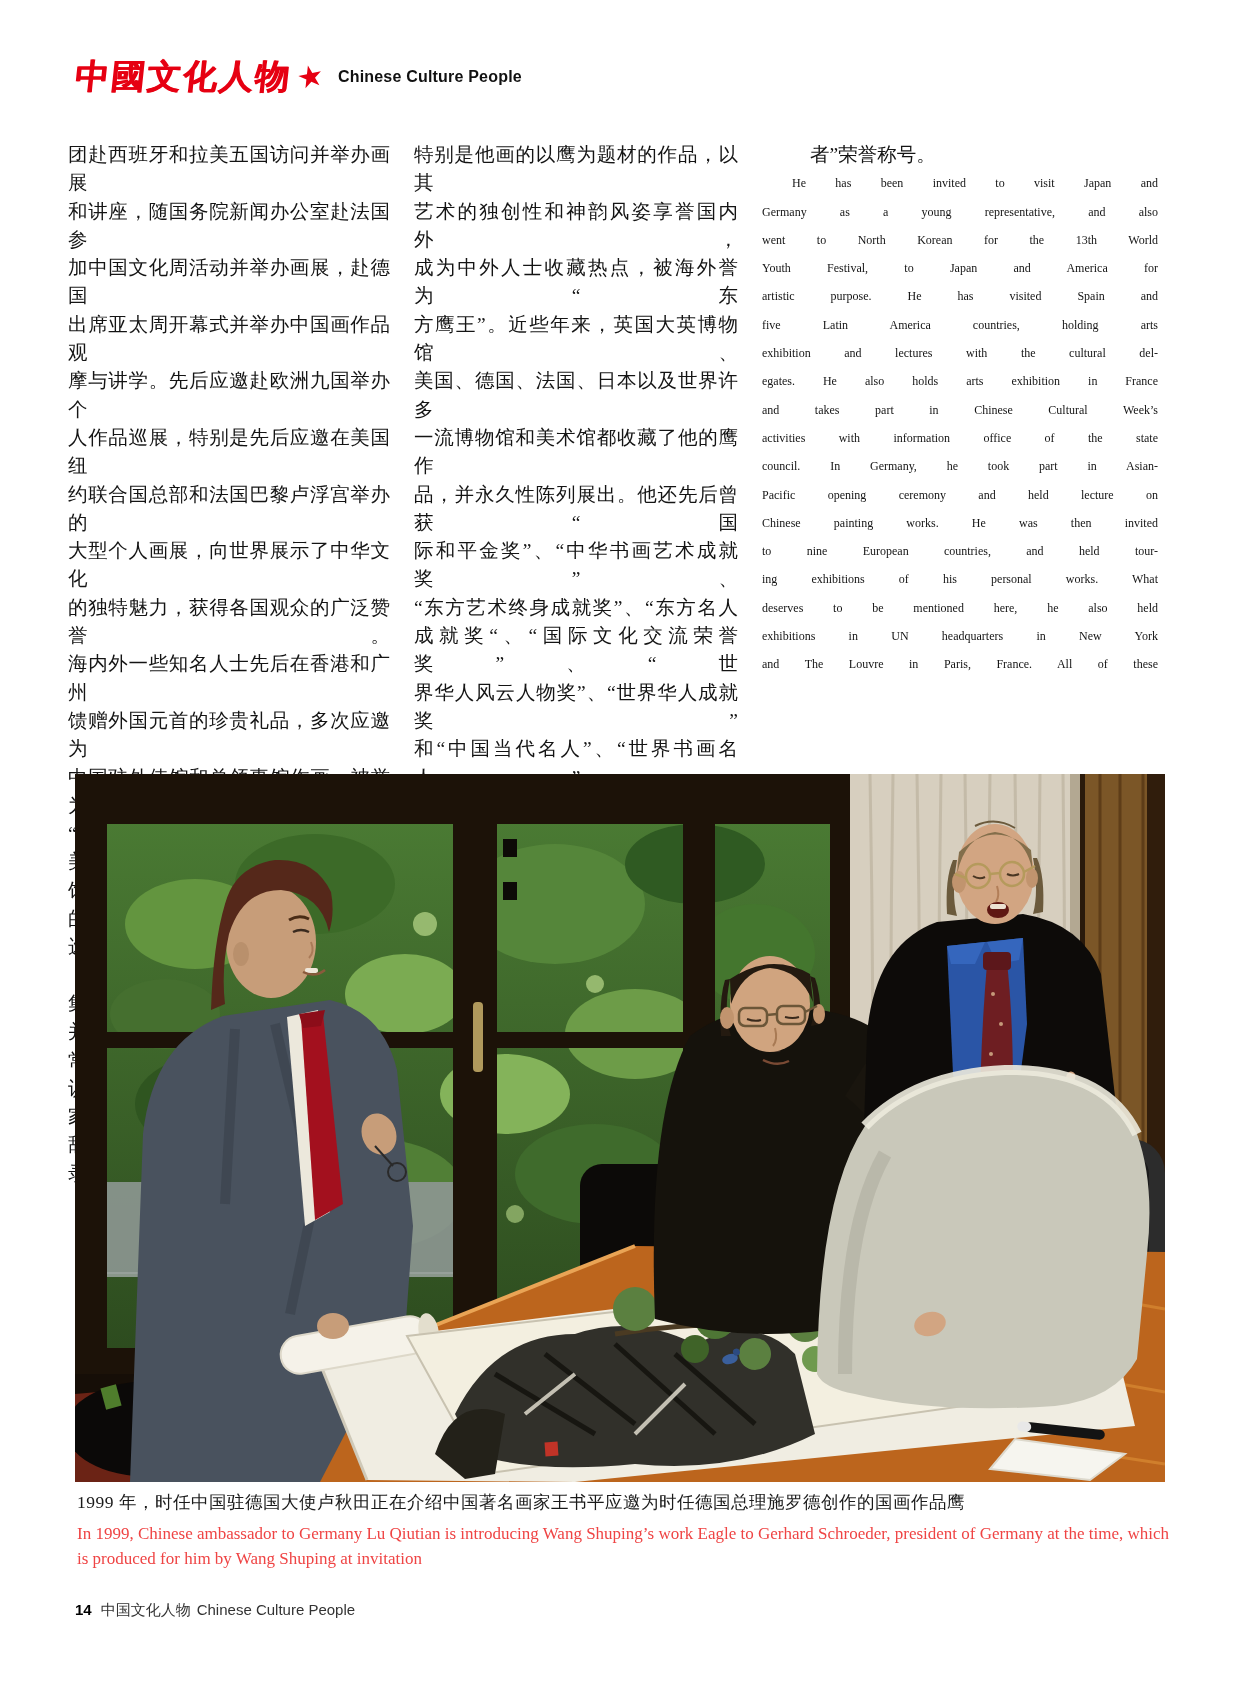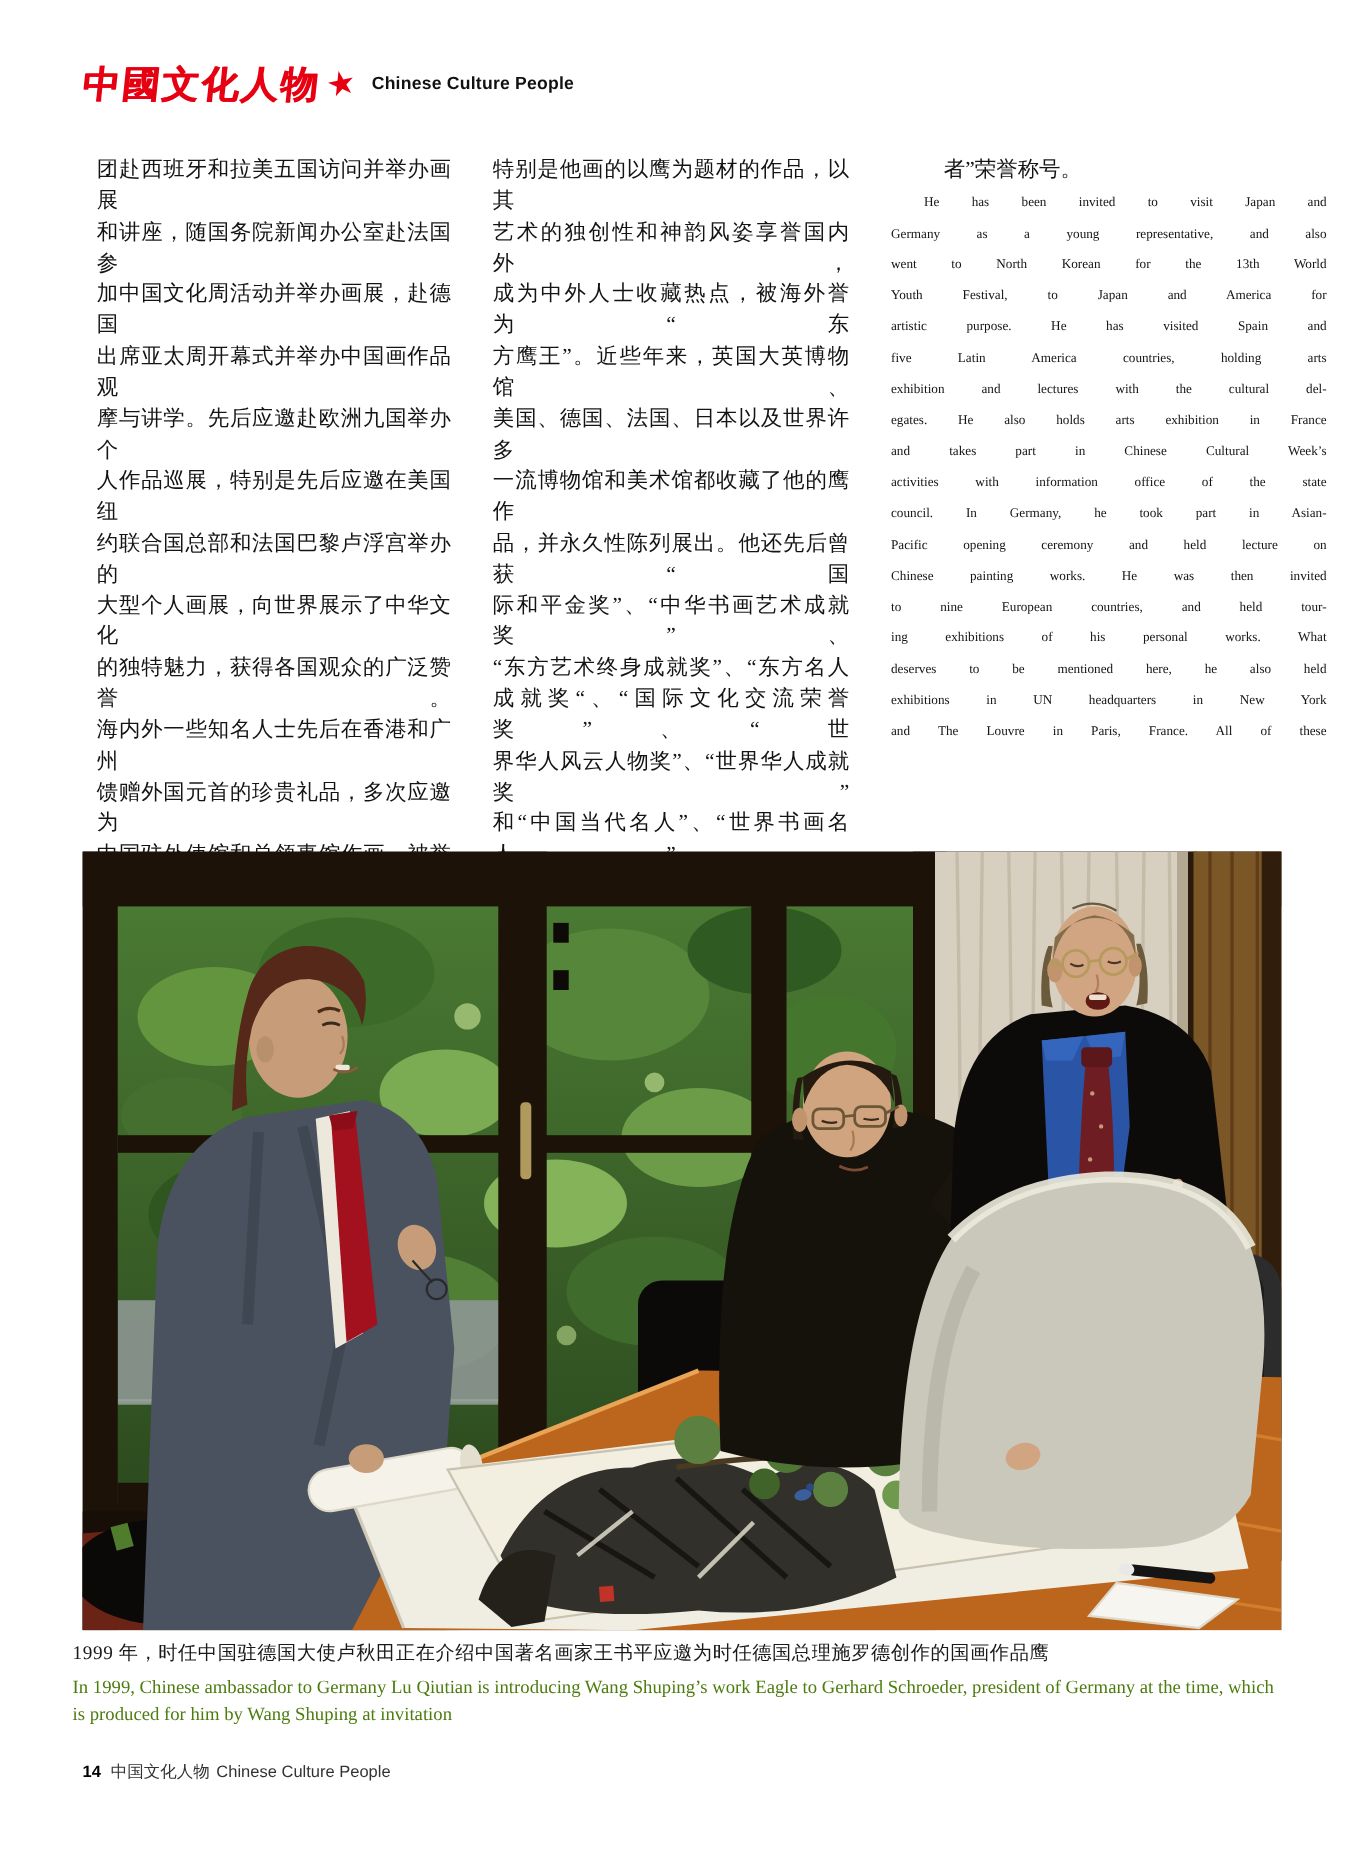--- a/index.html
+++ b/index.html
@@ -19,41 +19,41 @@
     text-shadow:1px 0 0 #e60012;
   }
   .logo-star{font-size:30px;color:#e60012;margin-left:6px;transform:rotate(-12deg);line-height:1;}
   .logo-en{
     font-family:"Liberation Sans","DejaVu Sans",sans-serif;
     font-weight:bold;font-size:16px;color:#111;margin-left:14px;letter-spacing:.2px;
   }
 
   
   .columns{
-    position:absolute;top:141px;left:88px;width:1090px;
-    display:grid;grid-template-columns:322px 324px 396px;column-gap:38px;
+    position:absolute;top:141px;left:68px;width:1090px;
+    display:grid;grid-template-columns:322px 324px 396px;column-gap:24px;
   }
   .zh-line,.en-line{
     font-size:19.5px;line-height:28.3px;color:#141414;
     text-align:justify;text-align-last:justify;
     white-space:nowrap;overflow:visible;
   }
   .zh-line{white-space:normal;}
   .en-line{font-size:12px;white-space:normal;word-spacing:1px;}
   .no-stretch{text-align-last:left;margin-left:48px;}
   .en-lines .en-line:first-child{text-indent:30px;}
 
   
   .photo{position:absolute;left:75px;top:774px;width:1090px;height:708px;margin:0;padding:0;}
   .photo svg{display:block;width:1090px;height:708px;}
 
   
-  .caption{position:absolute;left:66px;top:1490px;width:1092px;}
+  .caption{position:absolute;left:77px;top:1490px;width:1092px;}
   .cap-zh{margin:0 0 7px 0;font-size:17.5px;color:#1a1a1a;letter-spacing:.5px;}
-  .cap-en{margin:0;font-size:17px;line-height:25px;color:#4d7c0f;}
+  .cap-en{margin:0;font-size:17px;line-height:25px;color:#ef4444;}
 
   
   footer{
     position:absolute;left:75px;top:1601px;
     font-family:"Liberation Sans","DejaVu Sans",sans-serif;
     font-size:15px;color:#333;display:flex;align-items:baseline;
   }
   .pageno{font-weight:bold;color:#000;margin-right:9px;}
   .foot-zh{margin-right:6px;}
 </style>

